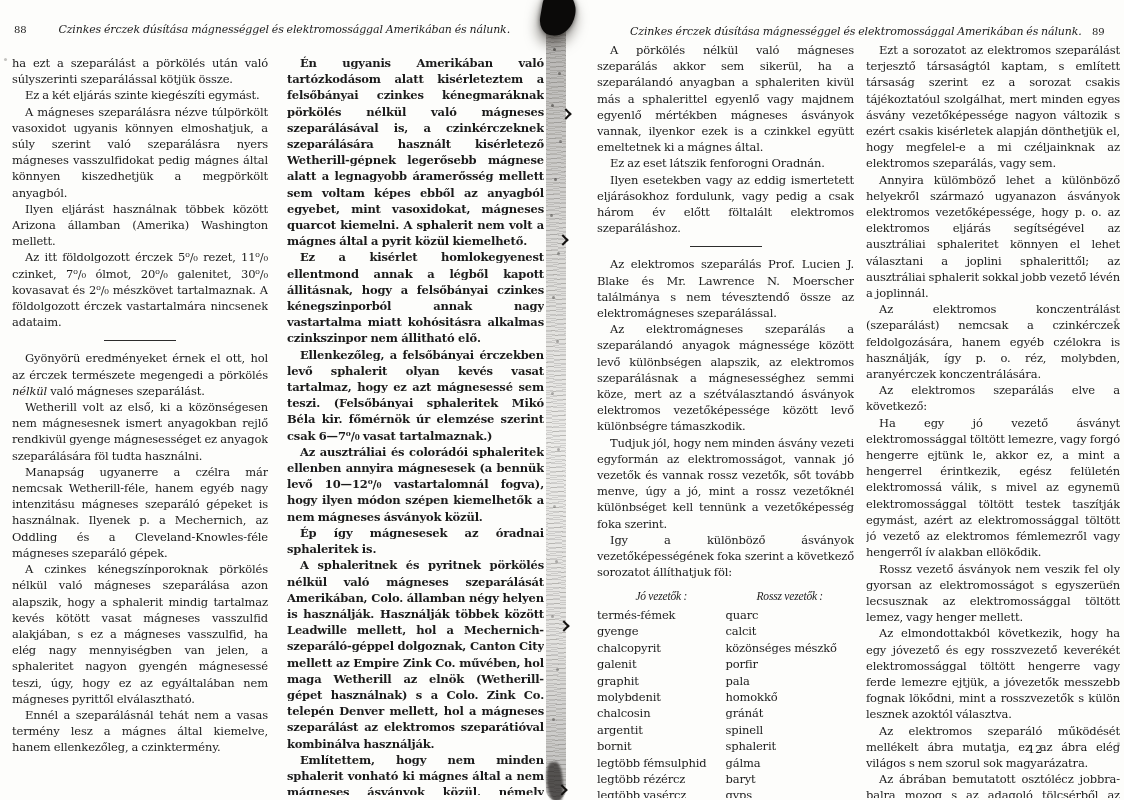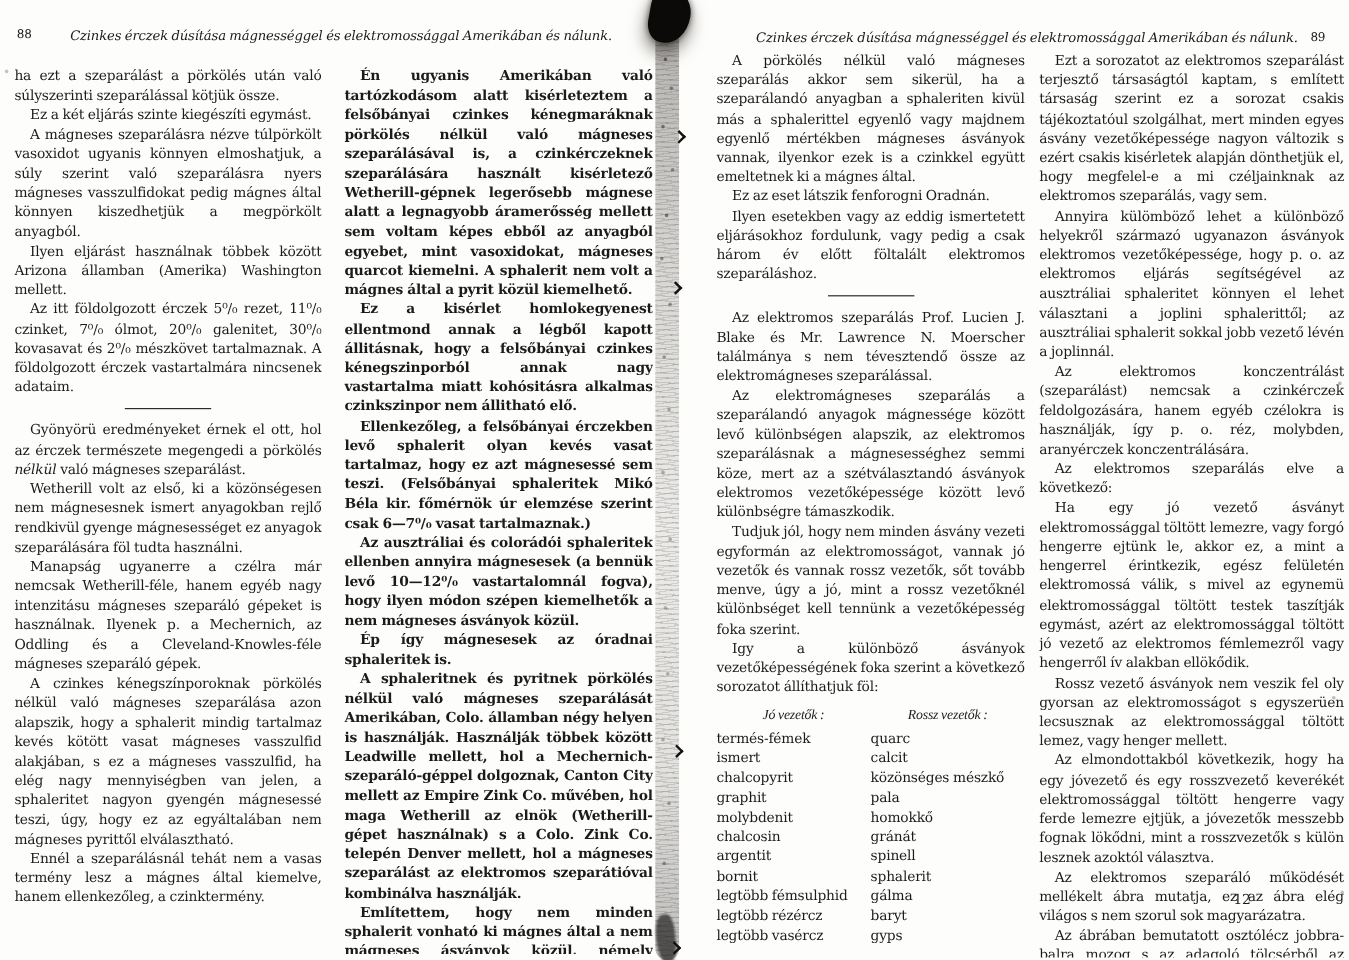--- a/index.html
+++ b/index.html
@@ -107,26 +107,30 @@
       <div class="cond-table">
         <div class="cond-row cond-head">
           <span class="c1">Jó vezetők :</span>
           <span class="c2">Rossz vezetők :</span>
         </div>
         <div class="cond-row">
           <span class="c1">termés-fémek</span>
           <span class="c2">quarc</span>
         </div>
         <div class="cond-row">
-          <span class="c1">ismert</span>
+          <span class="c1">gyenge</span>
           <span class="c2">calcit</span>
         </div>
         <div class="cond-row">
           <span class="c1">chalcopyrit</span>
           <span class="c2">közönséges mészkő</span>
+        </div>
+        <div class="cond-row">
+          <span class="c1">galenit</span>
+          <span class="c2">porfir</span>
         </div>
         <div class="cond-row">
           <span class="c1">graphit</span>
           <span class="c2">pala</span>
         </div>
         <div class="cond-row">
           <span class="c1">molybdenit</span>
           <span class="c2">homokkő</span>
         </div>
         <div class="cond-row">

